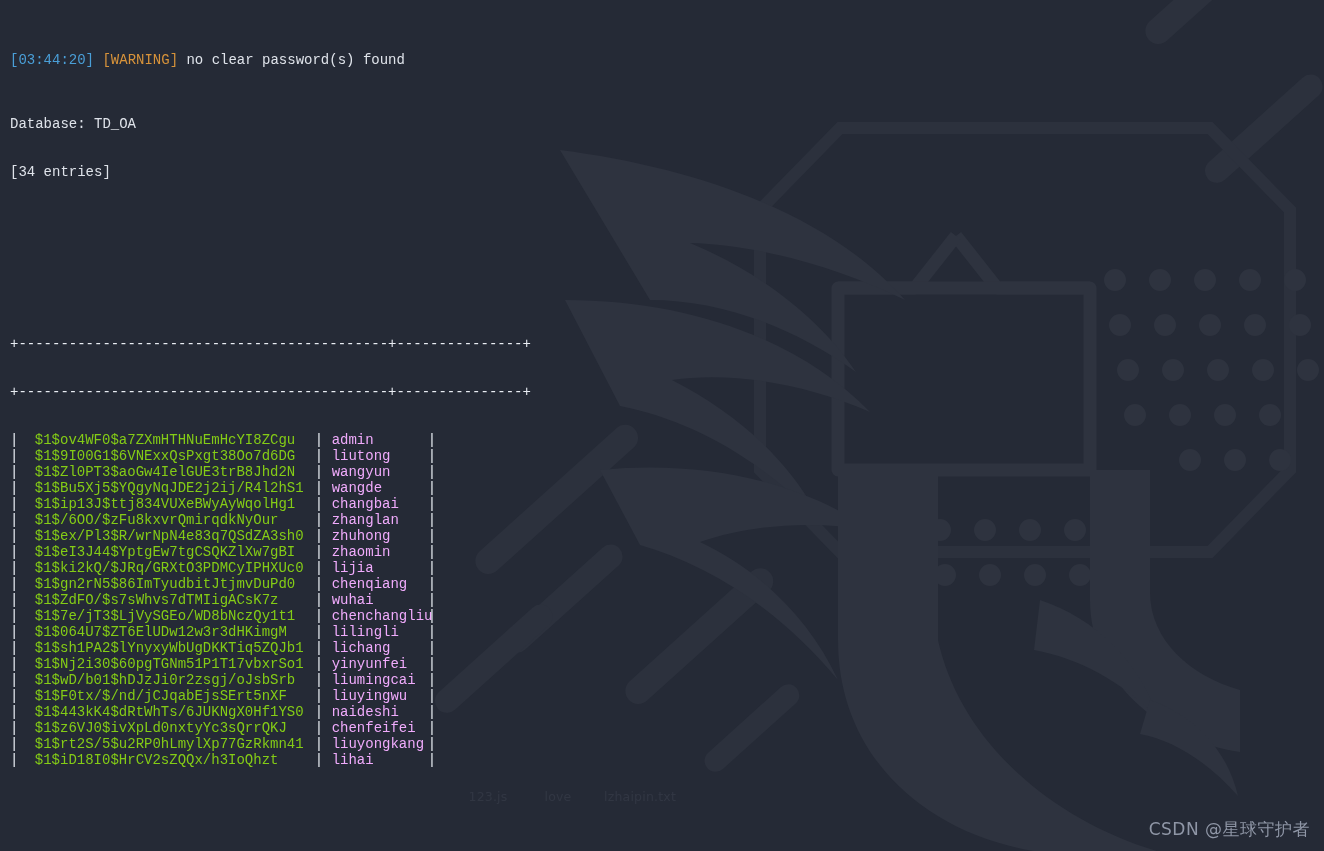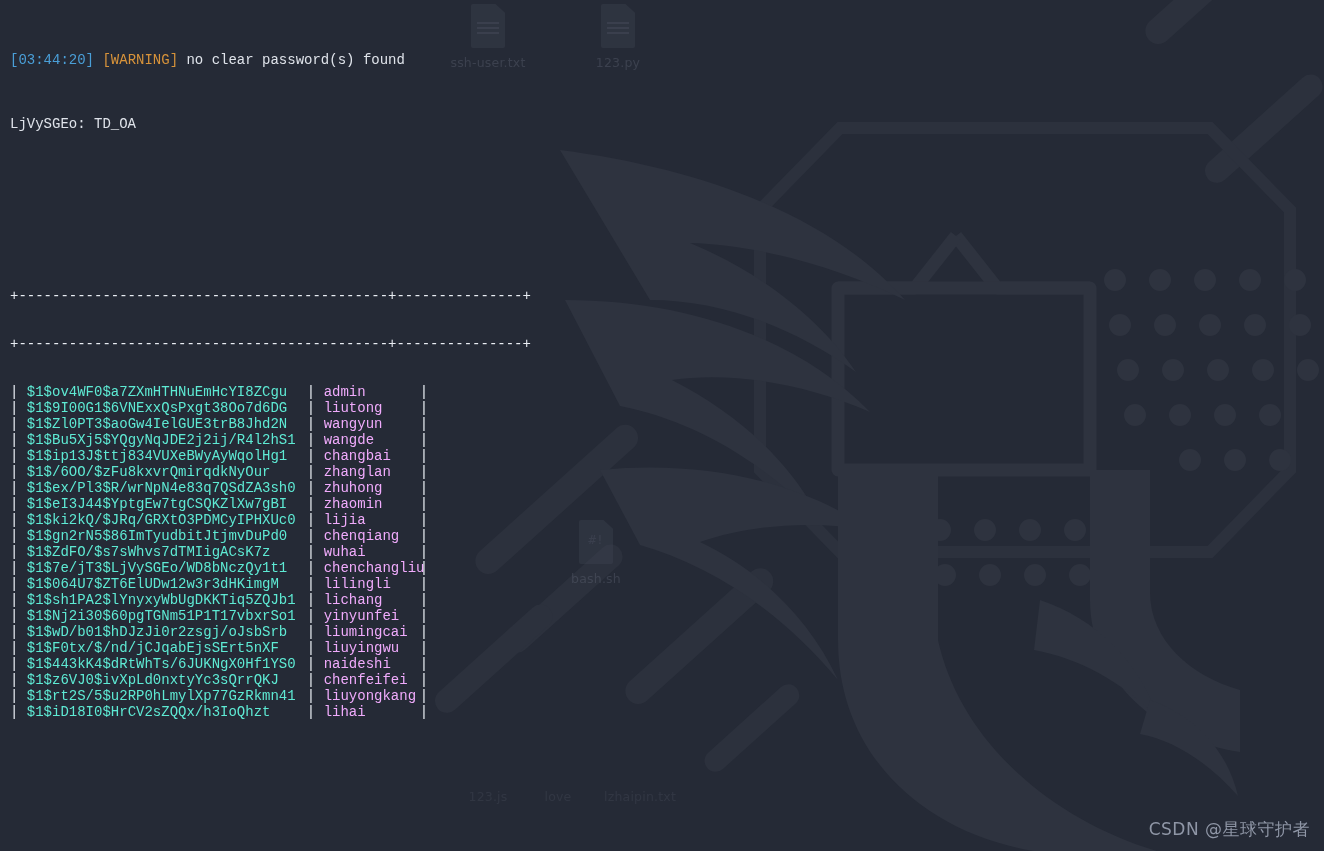--- a/index.html
+++ b/index.html
@@ -101,21 +101,21 @@
     white-space: pre;
     padding: 4px 0 4px 10px;
     box-sizing: border-box;
   }
   #terminal .row { height: 16px; }
 
   .c-time   { color: #4a9fd8; }
   .c-warn   { color: #d8933a; }
   .c-plain  { color: #dfe3ea; }
   .c-rule   { color: #e9edf3; }
-  .c-hash   { color: #5eead4; }
+  .c-hash   { color: #84cc16; margin-left: 8px; }
   .c-user   { color: #f0abfc; }
 
   
   .tbl-row { height: 16px; }
   .tbl-pipe { color: #e9edf3; }
   .tbl-hash-cell { display: inline-block; width: 280px; }
 
   
   #watermark {
     position: absolute;
@@ -192,48 +192,37 @@
       <path d="M560 150 C700 168 830 215 905 300 C840 268 760 245 690 243 C760 272 820 318 856 372 C790 325 718 300 650 300 Z"></path>
       <path d="M565 300 C690 300 800 340 870 412 C800 382 730 372 672 380 C735 412 790 460 820 520 C756 456 690 420 620 406 Z"></path>
       <path d="M600 470 C700 460 800 480 870 530 C810 520 750 525 700 542 C760 570 810 620 838 680 C780 610 710 565 640 545 Z"></path>
       <path d="M838 470 L838 640 C838 760 930 836 1040 852 L1160 852 C1050 820 960 740 938 640 L938 470 Z"></path>
       <path d="M1090 470 L1090 600 C1090 680 1160 740 1240 752 L1240 690 C1190 676 1150 640 1150 592 L1150 470 Z"></path>
       <path d="M1040 600 C1095 618 1140 662 1158 718 C1120 680 1078 658 1034 650 Z"></path>
       <path d="M1150 700 C1196 716 1228 752 1238 796 C1206 760 1172 740 1140 734 Z"></path>
     </g>
   </svg>
 
-  <div class="desktop-icon" style="left:440px; top:4px;">
-    <span class="glyph di-file"></span>
-    <span class="dlabel">ssh-user.txt</span>
-  </div>
-  <div class="desktop-icon" style="left:570px; top:4px;">
-    <span class="glyph di-file"></span>
-    <span class="dlabel">123.py</span>
-  </div>
-  <div class="desktop-icon" style="left:548px; top:520px;">
-    <span class="glyph di-sh"></span>
-    <span class="dlabel">bash.sh</span>
-  </div>
   <div class="desktop-icon" style="left:440px; top:786px; opacity:.16;">
     <span class="dlabel">123.js</span>
   </div>
   <div class="desktop-icon" style="left:510px; top:786px; opacity:.16;">
     <span class="dlabel">love</span>
   </div>
   <div class="desktop-icon" style="left:580px; top:786px; opacity:.16; width:120px;">
     <span class="dlabel">lzhaipin.txt</span>
   </div>
 </div>
 
 <div id="terminal">
 
   <div class="row"><span class="c-time">[03:44:20]</span><span class="c-plain"> </span><span class="c-warn">[WARNING]</span><span class="c-plain"> no clear password(s) found</span></div>
 
-  <div class="row">LjVySGEo: TD_OA</div>
+  <div class="row">Database: TD_OA</div>
+  <div class="row">[34 entries]</div>
 
   <div class="row" style="height:12px"></div>
 
   
   <div>
     <div class="tbl-row c-rule">+--------------------------------------------+---------------+</div>
     <div class="tbl-row c-rule">+--------------------------------------------+---------------+</div>
     <div id="table-body"><div class="tbl-row"><span class="tbl-pipe">| </span><span class="tbl-hash-cell c-hash">$1$ov4WF0$a7ZXmHTHNuEmHcYI8ZCgu</span><span class="tbl-pipe">| </span><span class="c-user" style="display: inline-block; width: 96px;">admin</span><span class="tbl-pipe">|</span></div><div class="tbl-row"><span class="tbl-pipe">| </span><span class="tbl-hash-cell c-hash">$1$9I00G1$6VNExxQsPxgt38Oo7d6DG</span><span class="tbl-pipe">| </span><span class="c-user" style="display: inline-block; width: 96px;">liutong</span><span class="tbl-pipe">|</span></div><div class="tbl-row"><span class="tbl-pipe">| </span><span class="tbl-hash-cell c-hash">$1$Zl0PT3$aoGw4IelGUE3trB8Jhd2N</span><span class="tbl-pipe">| </span><span class="c-user" style="display: inline-block; width: 96px;">wangyun</span><span class="tbl-pipe">|</span></div><div class="tbl-row"><span class="tbl-pipe">| </span><span class="tbl-hash-cell c-hash">$1$Bu5Xj5$YQgyNqJDE2j2ij/R4l2hS1</span><span class="tbl-pipe">| </span><span class="c-user" style="display: inline-block; width: 96px;">wangde</span><span class="tbl-pipe">|</span></div><div class="tbl-row"><span class="tbl-pipe">| </span><span class="tbl-hash-cell c-hash">$1$ip13J$ttj834VUXeBWyAyWqolHg1</span><span class="tbl-pipe">| </span><span class="c-user" style="display: inline-block; width: 96px;">changbai</span><span class="tbl-pipe">|</span></div><div class="tbl-row"><span class="tbl-pipe">| </span><span class="tbl-hash-cell c-hash">$1$/6OO/$zFu8kxvrQmirqdkNyOur</span><span class="tbl-pipe">| </span><span class="c-user" style="display: inline-block; width: 96px;">zhanglan</span><span class="tbl-pipe">|</span></div><div class="tbl-row"><span class="tbl-pipe">| </span><span class="tbl-hash-cell c-hash">$1$ex/Pl3$R/wrNpN4e83q7QSdZA3sh0</span><span class="tbl-pipe">| </span><span class="c-user" style="display: inline-block; width: 96px;">zhuhong</span><span class="tbl-pipe">|</span></div><div class="tbl-row"><span class="tbl-pipe">| </span><span class="tbl-hash-cell c-hash">$1$eI3J44$YptgEw7tgCSQKZlXw7gBI</span><span class="tbl-pipe">| </span><span class="c-user" style="display: inline-block; width: 96px;">zhaomin</span><span class="tbl-pipe">|</span></div><div class="tbl-row"><span class="tbl-pipe">| </span><span class="tbl-hash-cell c-hash">$1$ki2kQ/$JRq/GRXtO3PDMCyIPHXUc0</span><span class="tbl-pipe">| </span><span class="c-user" style="display: inline-block; width: 96px;">lijia</span><span class="tbl-pipe">|</span></div><div class="tbl-row"><span class="tbl-pipe">| </span><span class="tbl-hash-cell c-hash">$1$gn2rN5$86ImTyudbitJtjmvDuPd0</span><span class="tbl-pipe">| </span><span class="c-user" style="display: inline-block; width: 96px;">chenqiang</span><span class="tbl-pipe">|</span></div><div class="tbl-row"><span class="tbl-pipe">| </span><span class="tbl-hash-cell c-hash">$1$ZdFO/$s7sWhvs7dTMIigACsK7z</span><span class="tbl-pipe">| </span><span class="c-user" style="display: inline-block; width: 96px;">wuhai</span><span class="tbl-pipe">|</span></div><div class="tbl-row"><span class="tbl-pipe">| </span><span class="tbl-hash-cell c-hash">$1$7e/jT3$LjVySGEo/WD8bNczQy1t1</span><span class="tbl-pipe">| </span><span class="c-user" style="display: inline-block; width: 96px;">chenchangliu</span><span class="tbl-pipe">|</span></div><div class="tbl-row"><span class="tbl-pipe">| </span><span class="tbl-hash-cell c-hash">$1$064U7$ZT6ElUDw12w3r3dHKimgM</span><span class="tbl-pipe">| </span><span class="c-user" style="display: inline-block; width: 96px;">lilingli</span><span class="tbl-pipe">|</span></div><div class="tbl-row"><span class="tbl-pipe">| </span><span class="tbl-hash-cell c-hash">$1$sh1PA2$lYnyxyWbUgDKKTiq5ZQJb1</span><span class="tbl-pipe">| </span><span class="c-user" style="display: inline-block; width: 96px;">lichang</span><span class="tbl-pipe">|</span></div><div class="tbl-row"><span class="tbl-pipe">| </span><span class="tbl-hash-cell c-hash">$1$Nj2i30$60pgTGNm51P1T17vbxrSo1</span><span class="tbl-pipe">| </span><span class="c-user" style="display: inline-block; width: 96px;">yinyunfei</span><span class="tbl-pipe">|</span></div><div class="tbl-row"><span class="tbl-pipe">| </span><span class="tbl-hash-cell c-hash">$1$wD/b01$hDJzJi0r2zsgj/oJsbSrb</span><span class="tbl-pipe">| </span><span class="c-user" style="display: inline-block; width: 96px;">liumingcai</span><span class="tbl-pipe">|</span></div><div class="tbl-row"><span class="tbl-pipe">| </span><span class="tbl-hash-cell c-hash">$1$F0tx/$/nd/jCJqabEjsSErt5nXF</span><span class="tbl-pipe">| </span><span class="c-user" style="display: inline-block; width: 96px;">liuyingwu</span><span class="tbl-pipe">|</span></div><div class="tbl-row"><span class="tbl-pipe">| </span><span class="tbl-hash-cell c-hash">$1$443kK4$dRtWhTs/6JUKNgX0Hf1YS0</span><span class="tbl-pipe">| </span><span class="c-user" style="display: inline-block; width: 96px;">naideshi</span><span class="tbl-pipe">|</span></div><div class="tbl-row"><span class="tbl-pipe">| </span><span class="tbl-hash-cell c-hash">$1$z6VJ0$ivXpLd0nxtyYc3sQrrQKJ</span><span class="tbl-pipe">| </span><span class="c-user" style="display: inline-block; width: 96px;">chenfeifei</span><span class="tbl-pipe">|</span></div><div class="tbl-row"><span class="tbl-pipe">| </span><span class="tbl-hash-cell c-hash">$1$rt2S/5$u2RP0hLmylXp77GzRkmn41</span><span class="tbl-pipe">| </span><span class="c-user" style="display: inline-block; width: 96px;">liuyongkang</span><span class="tbl-pipe">|</span></div><div class="tbl-row"><span class="tbl-pipe">| </span><span class="tbl-hash-cell c-hash">$1$iD18I0$HrCV2sZQQx/h3IoQhzt</span><span class="tbl-pipe">| </span><span class="c-user" style="display: inline-block; width: 96px;">lihai</span><span class="tbl-pipe">|</span></div></div>
     
   </div>

